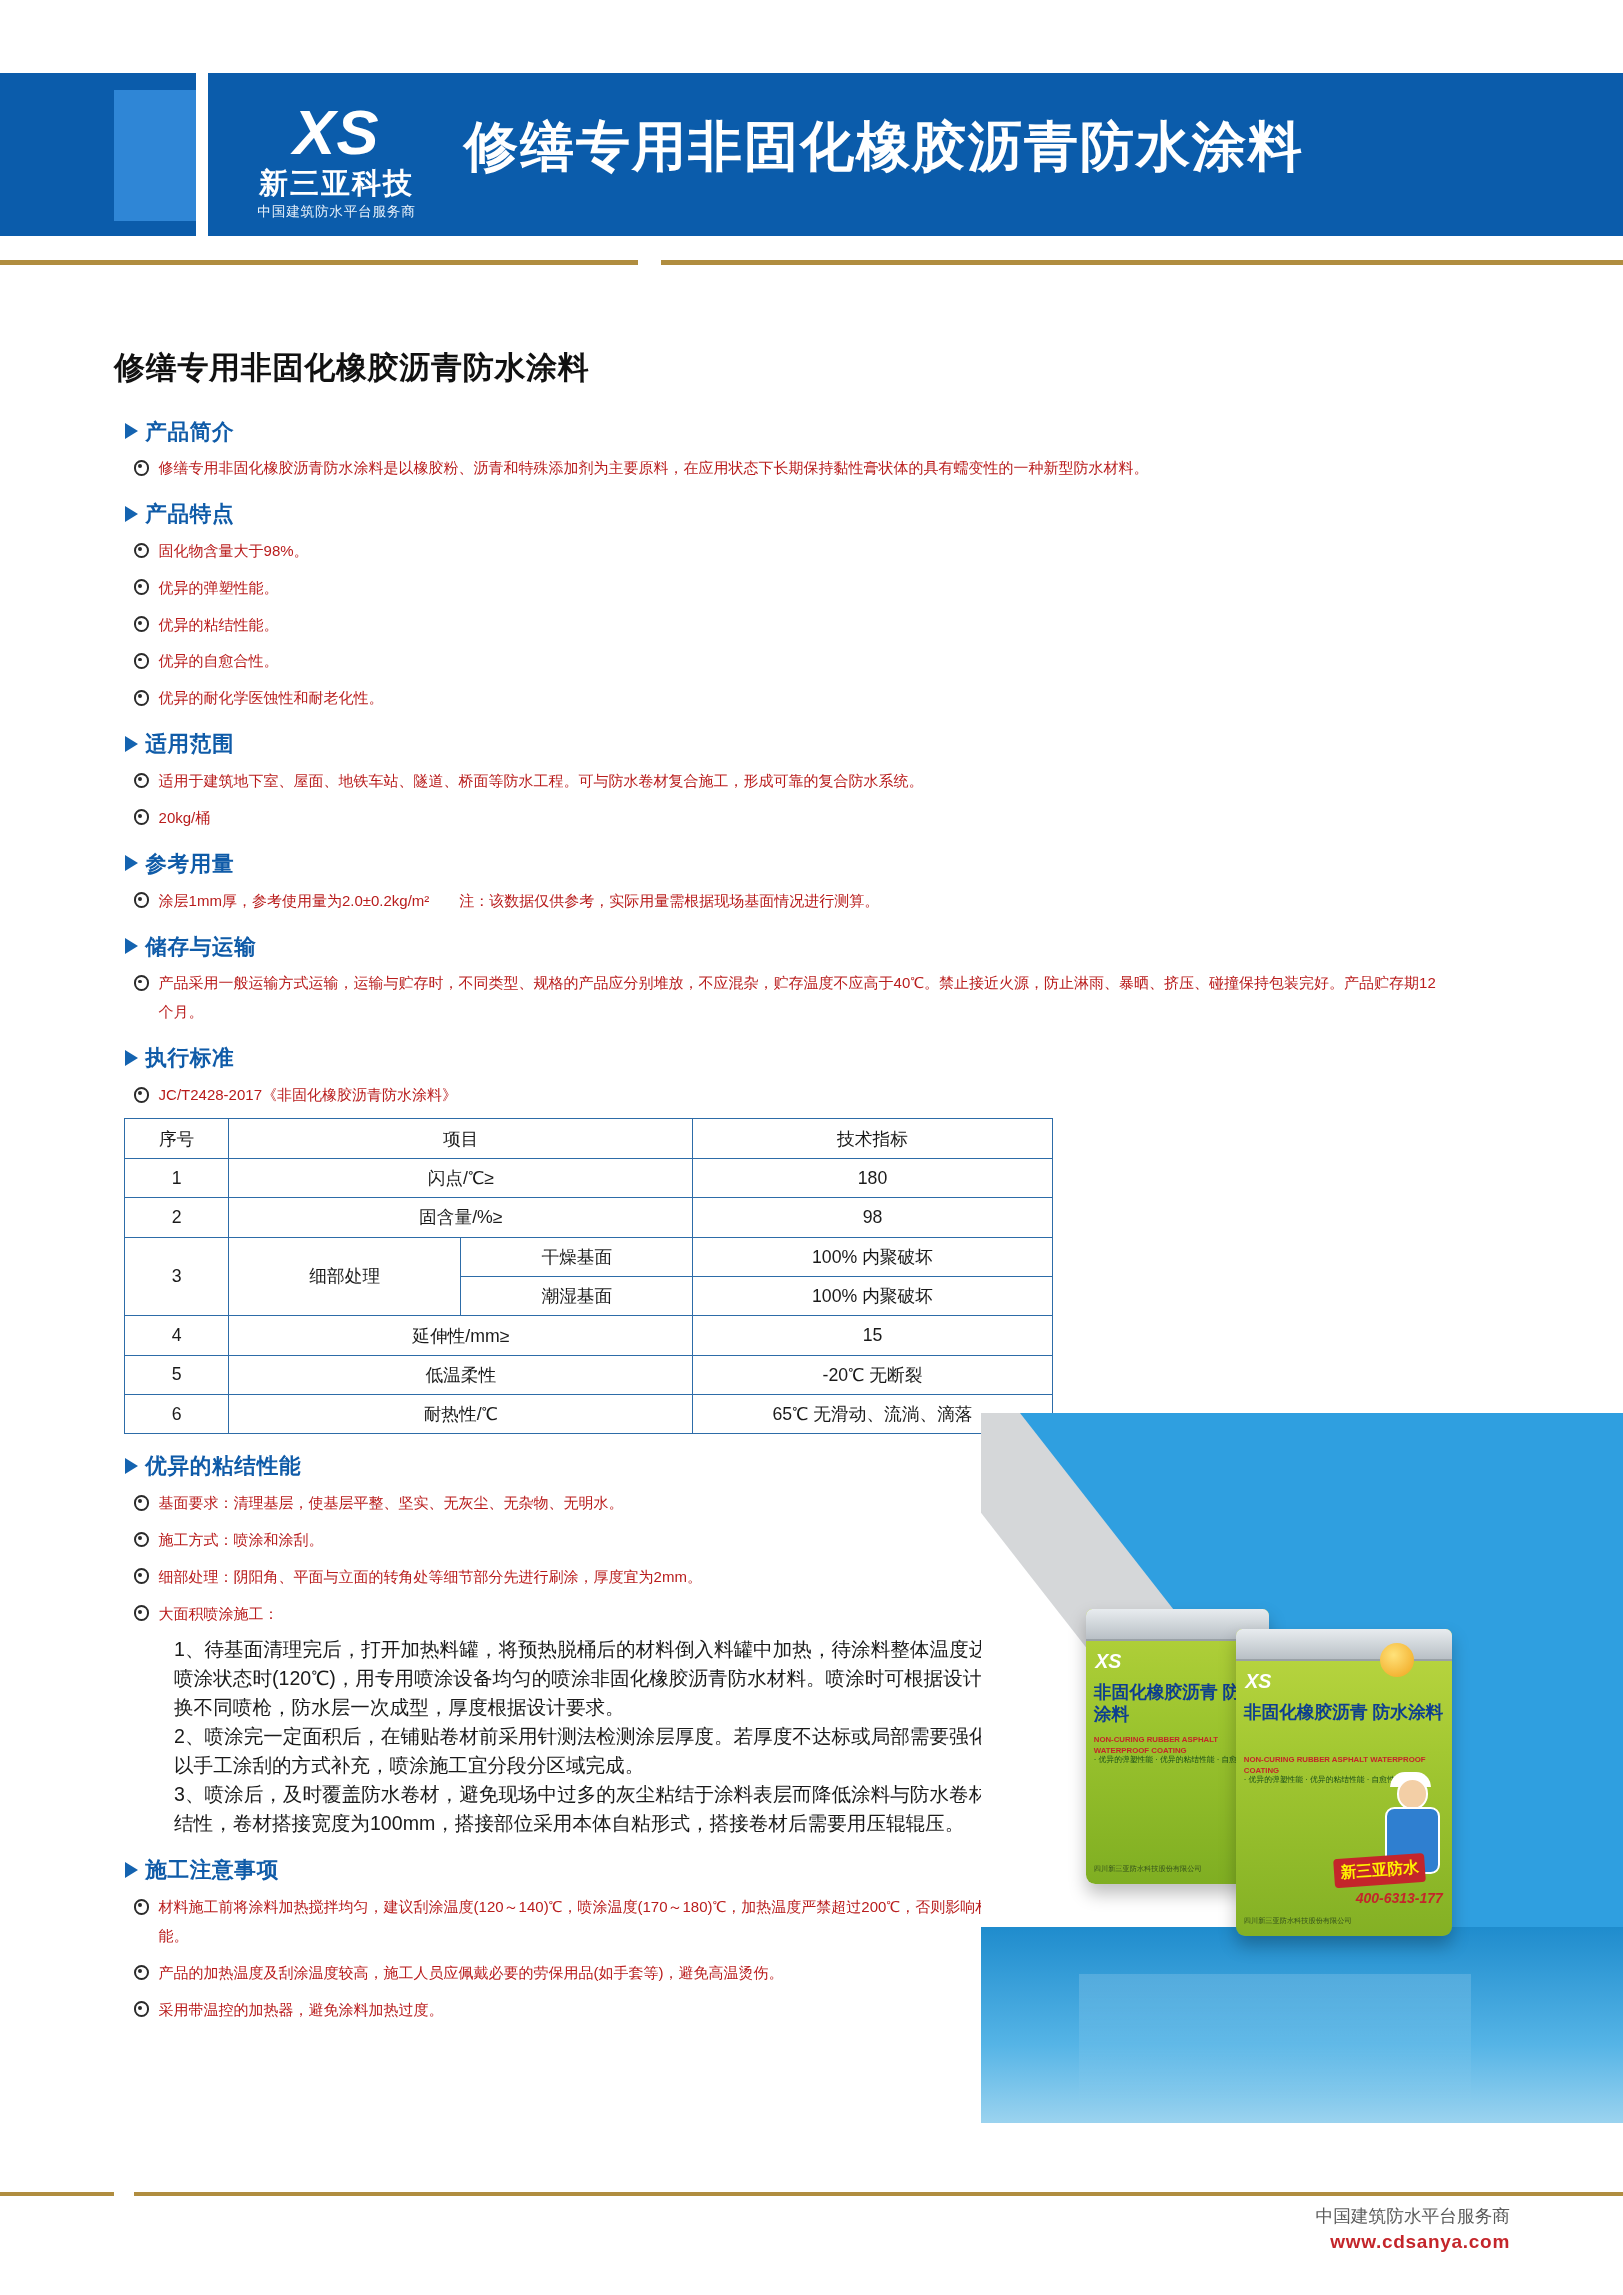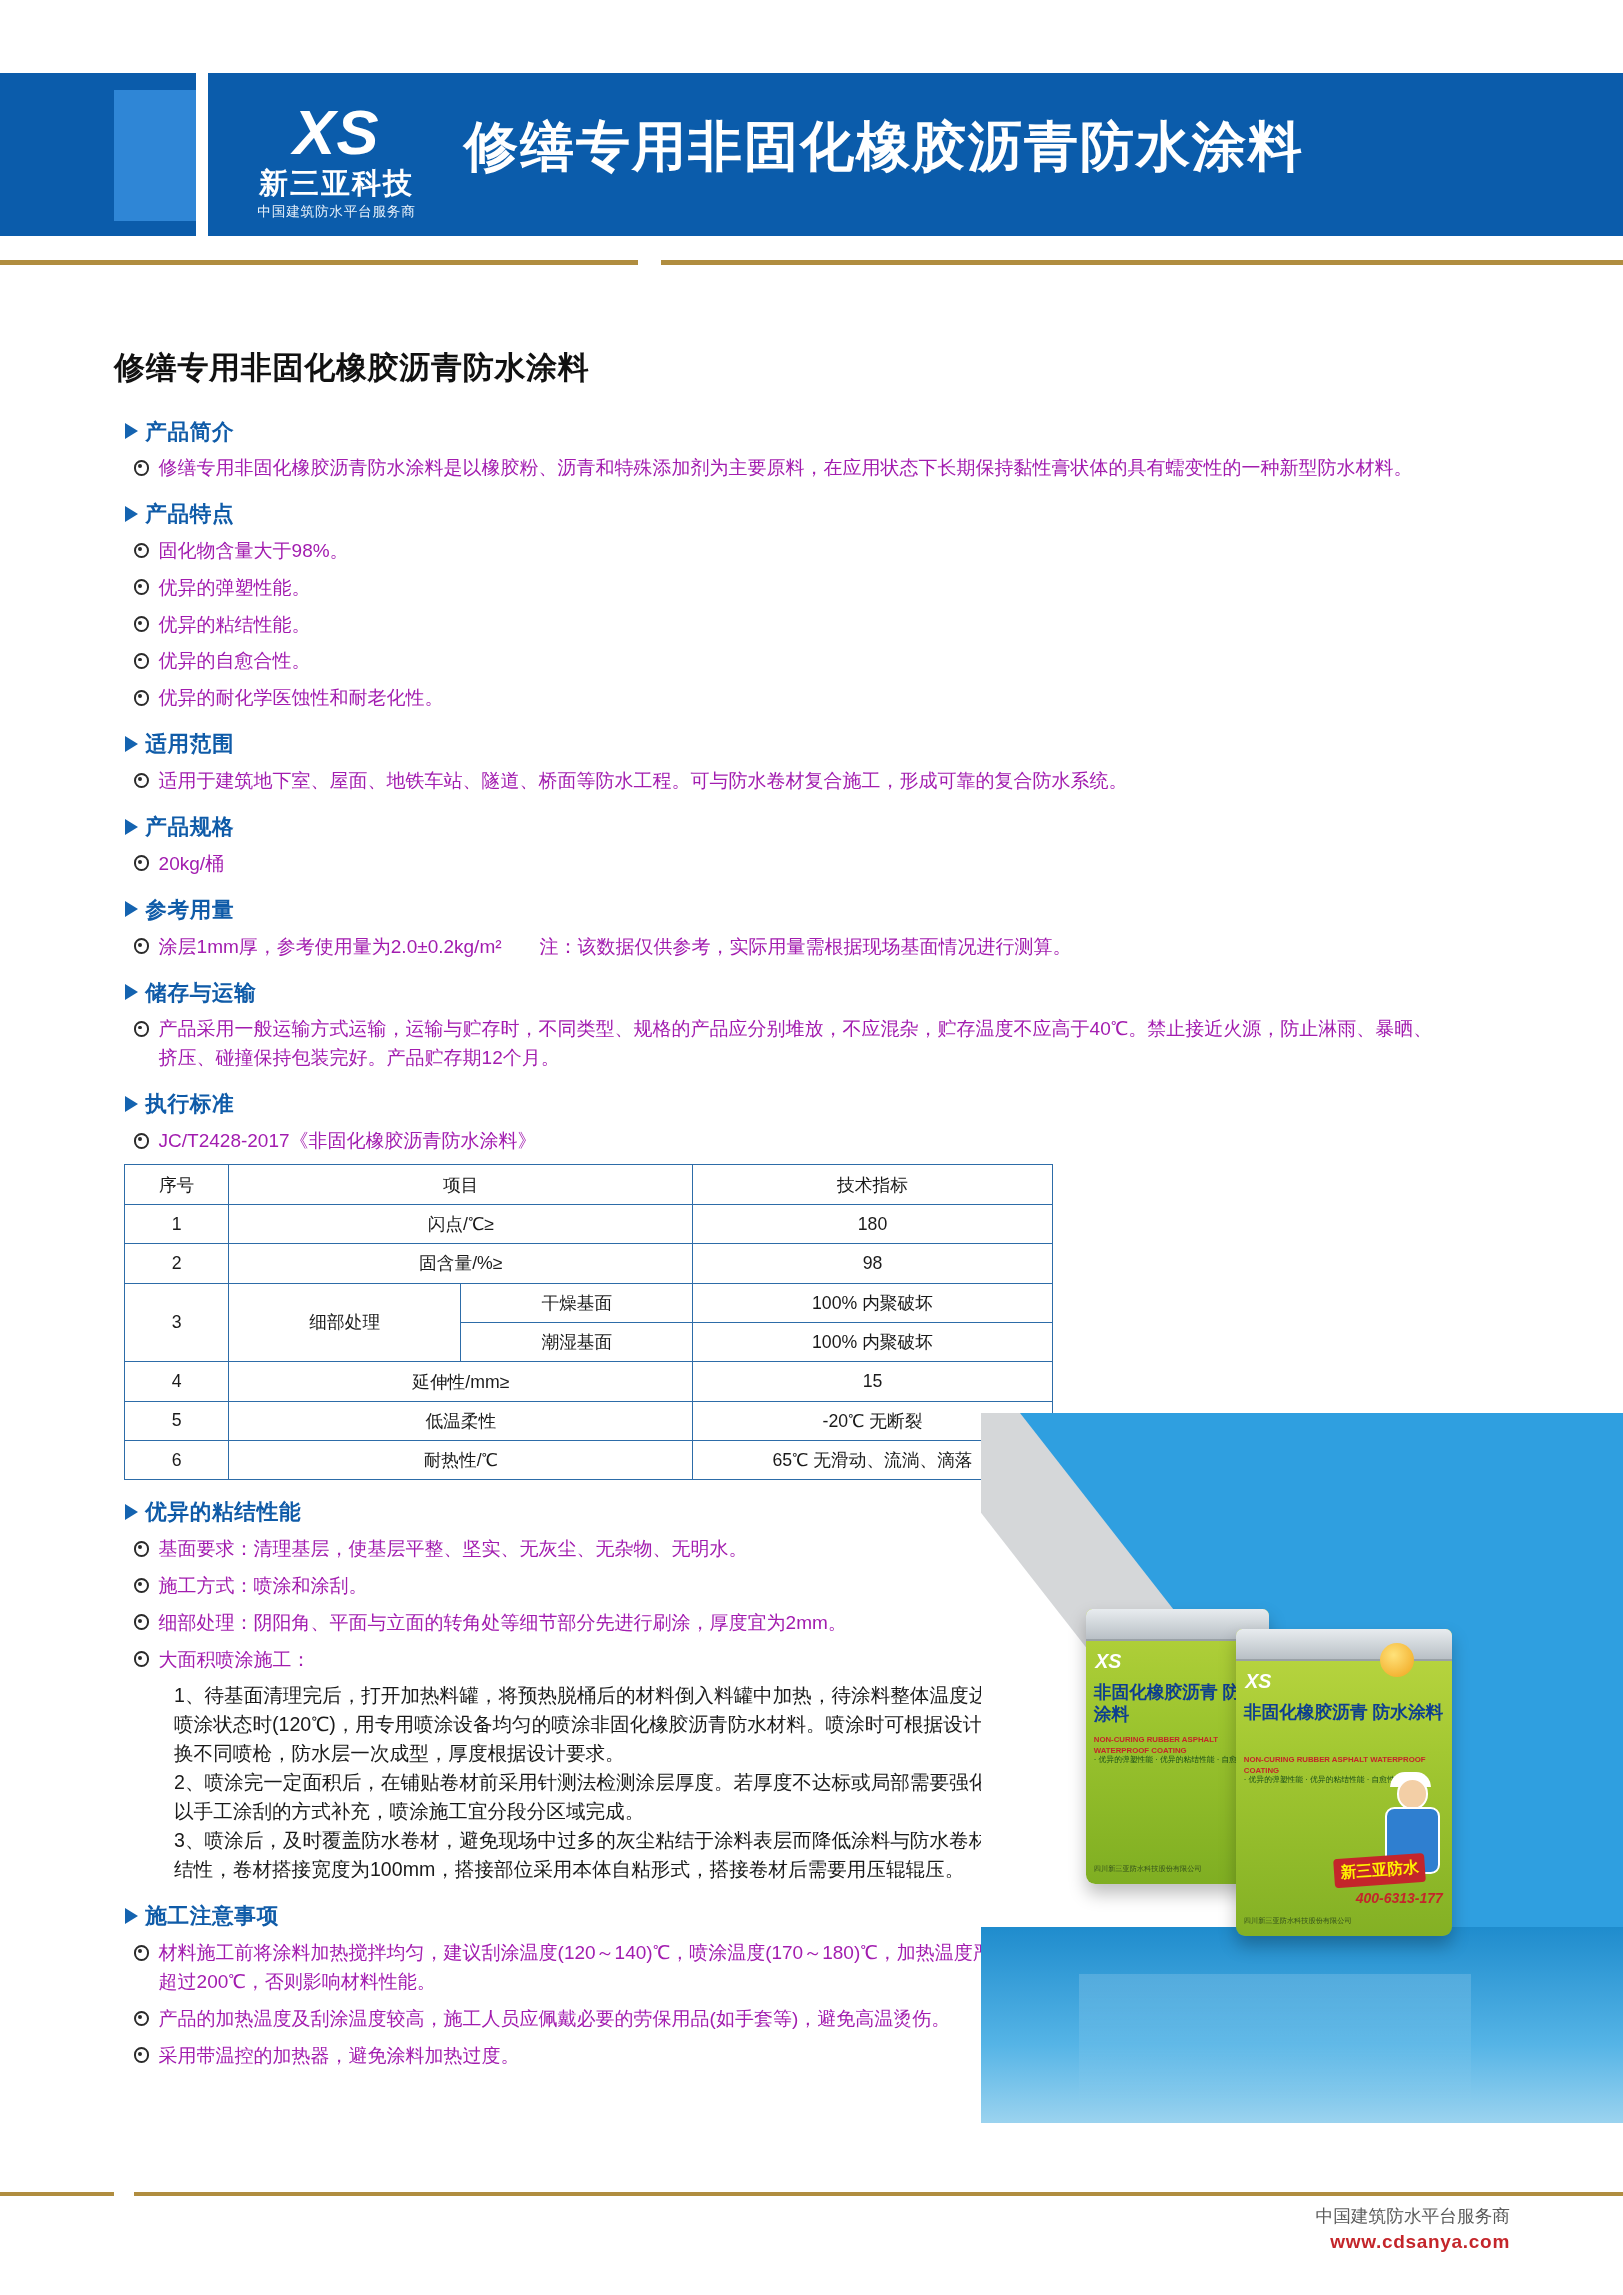--- a/index.html
+++ b/index.html
@@ -168,23 +168,23 @@
     content: "";
     position: absolute;
     left: 2.6px;
     top: 2.6px;
     width: 3.9px;
     height: 3.9px;
     border-radius: 50%;
     background: #2b2b2b;
   }
   .b-text {
-    font-size: 19px;
+    font-size: 15px;
     line-height: 29px;
-    color: #a21caf;
+    color: #b91c1c;
     max-width: 1282px;
   }
   .b-text.narrow { max-width: 870px; }
   .plain-indent {
     font-size: 19.6px;
     line-height: 29px;
     margin-left: 60px;
     max-width: 870px;
   }
 
@@ -491,24 +491,20 @@
 
     <div class="section-head">
       <span class="tri"></span>
       <span class="sh-label">适用范围</span>
     </div>
     <div class="bullet-row">
       <span class="dot"></span>
       <span class="b-text">适用于建筑地下室、屋面、地铁车站、隧道、桥面等防水工程。可与防水卷材复合施工，形成可靠的复合防水系统。</span>
     </div>
 
-    <div class="section-head">
-      <span class="tri"></span>
-      <span class="sh-label">产品规格</span>
-    </div>
     <div class="bullet-row">
       <span class="dot"></span>
       <span class="b-text">20kg/桶</span>
     </div>
 
     <div class="section-head">
       <span class="tri"></span>
       <span class="sh-label">参考用量</span>
     </div>
     <div class="bullet-row">

